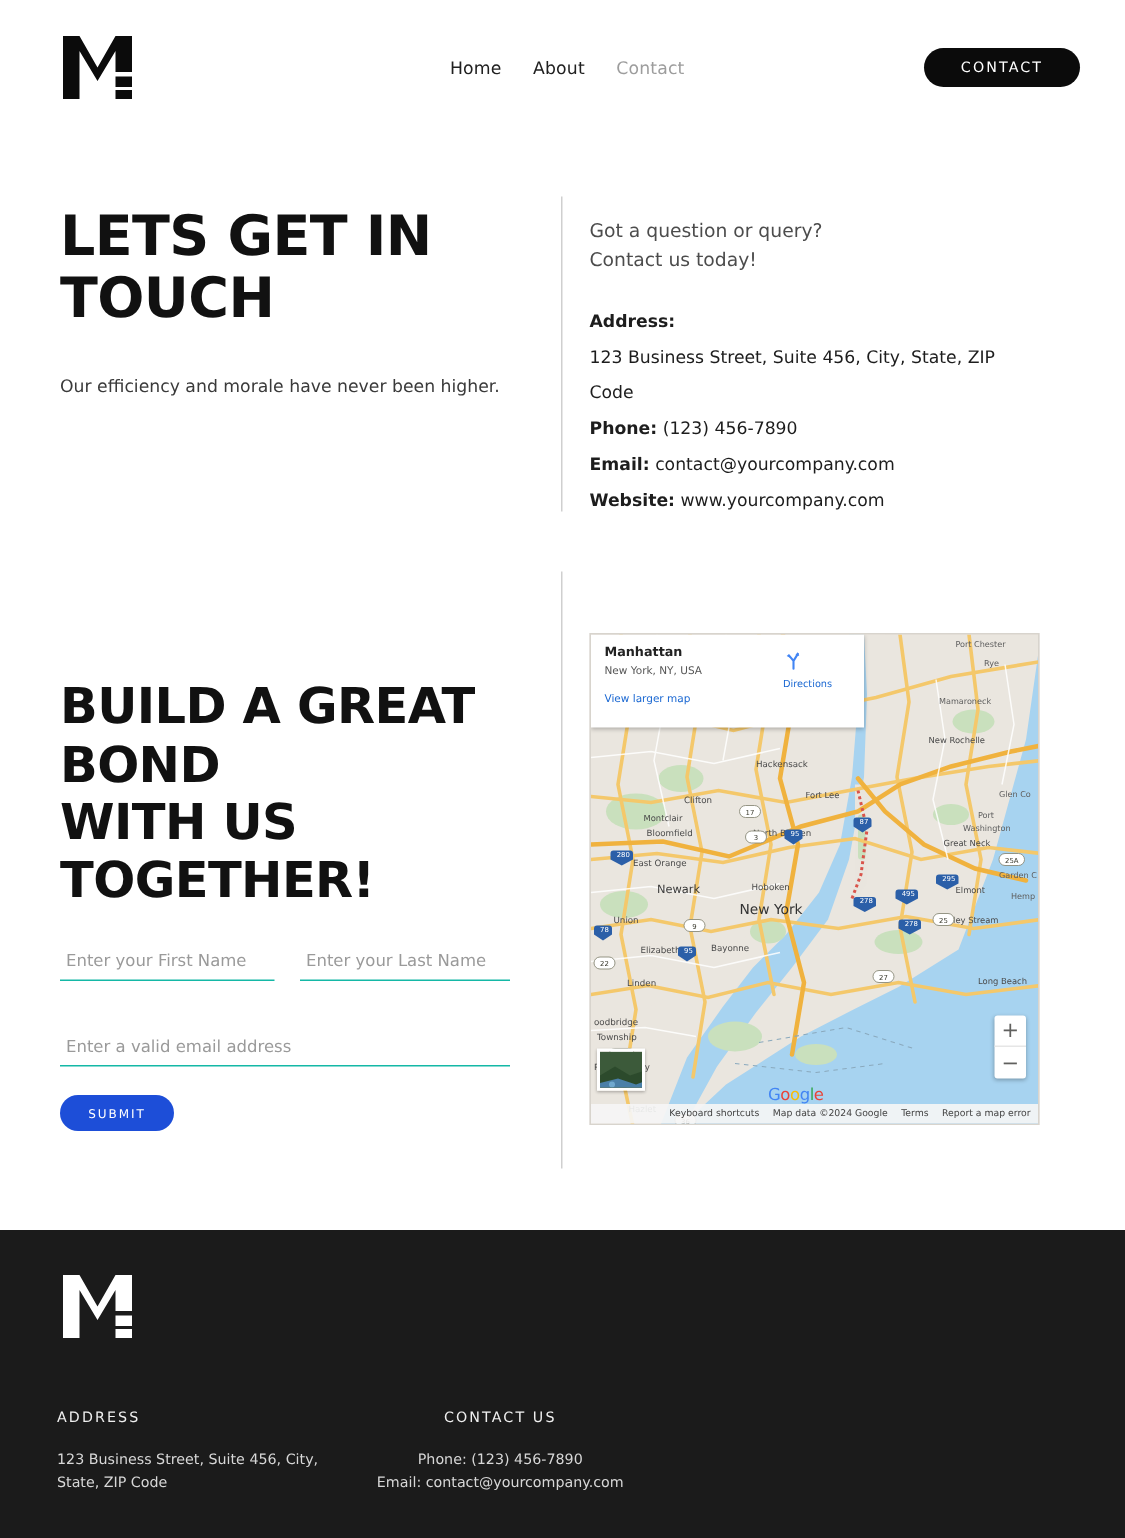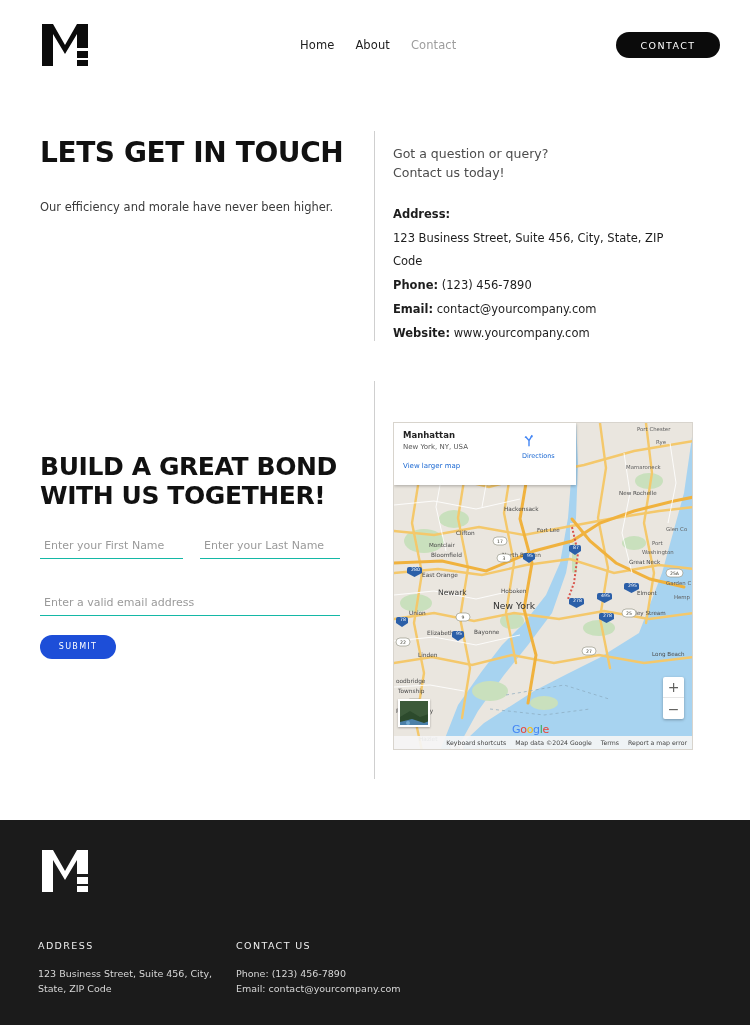--- a/index.html
+++ b/index.html
@@ -35,21 +35,21 @@
     background: #0b0b0b; color: #fff;
     font-size: 9.5px; letter-spacing: 1.4px;
     display: flex; align-items: center; justify-content: center;
     border: none; cursor: pointer;
     font-family: inherit;
   }
 
   
   .sec1-left { position: absolute; left: 40px; top: 138px; width: 310px; }
   .h1 {
-    font-size: 28px; font-weight: 700; color: #111; letter-spacing: -0.4px;
+    font-size: 37px; font-weight: 700; color: #111; letter-spacing: -0.4px;
     line-height: 1.1;
   }
   .sub {
     margin-top: 30px; font-size: 11.5px; color: #3a3a3a; line-height: 1.5;
   }
 
   .divider-1 {
     position: absolute; left: 374px; top: 131px;
     width: 1px; height: 210px; background: #cfcfcf;
   }
@@ -61,21 +61,21 @@
   .sec1-right { position: absolute; left: 393px; top: 144px; width: 300px; }
   .lead { font-size: 12.5px; color: #4c4c4c; line-height: 1.55; }
   .details { margin-top: 20px; }
   .details .row { font-size: 11.5px; color: #1d1d1d; line-height: 2.07; }
   .details .row b { font-weight: 700; }
   .details .addr-label { font-weight: 700; font-size: 11.5px; color: #1d1d1d; line-height: 2.07; }
 
   
   .sec2-left { position: absolute; left: 40px; top: 452px; width: 305px; }
   .h2 {
-    font-size: 25px; font-weight: 700; color: #111; letter-spacing: -0.4px;
+    font-size: 33px; font-weight: 700; color: #111; letter-spacing: -0.4px;
     line-height: 1.17;
   }
   .form { margin-top: 23px; position: relative; }
   .row-2 { display: flex; gap: 17px; }
   .field { position: relative; }
   .field input, .field textarea {
     width: 100%; border: none; border-bottom: 1px solid #14b8a6;
     background: transparent; outline: none;
     font-family: inherit; font-size: 11px; color: #2a2a2a;
     padding: 0 0 6px 4px;
@@ -165,21 +165,21 @@
     position: absolute; left: 0; bottom: 0; width: 750px; height: 205px;
     background: #1b1b1b; color: #fff;
   }
   .footer-logo { position: absolute; left: 42px; top: 30px; width: 46px; height: 42px; }
   .f-col { position: absolute; top: 120px; }
   .f-head {
     font-size: 9.5px; letter-spacing: 1.4px; color: #efefef; font-weight: 400;
   }
   .f-body { margin-top: 15px; font-size: 9.5px; color: #d7d7d7; line-height: 1.62; }
   .f-c1 { left: 38px; width: 185px; }
-  .f-c2 { left: 236px; width: 195px; }
+  .f-c2 { left: 236px; width: 195px; text-align: center; }
   .f-c3 { left: 439px; width: 250px; top: 114px; }
   .f-title { font-size: 10.5px; font-weight: 700; color: #fff; line-height: 1.45; }
   .f-credit { margin-top: 17px; font-size: 9px; color: #e2e2e2; }
   .f-credit a { color: #8d8d8d; text-decoration: none; }
 </style>
 </head>
 <body>
 
 <div class="page">
 

